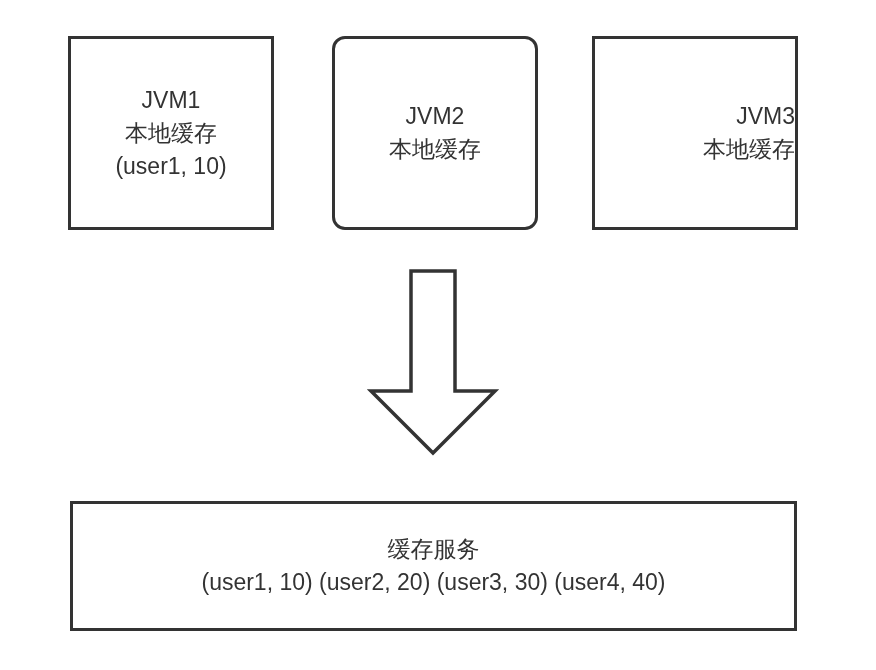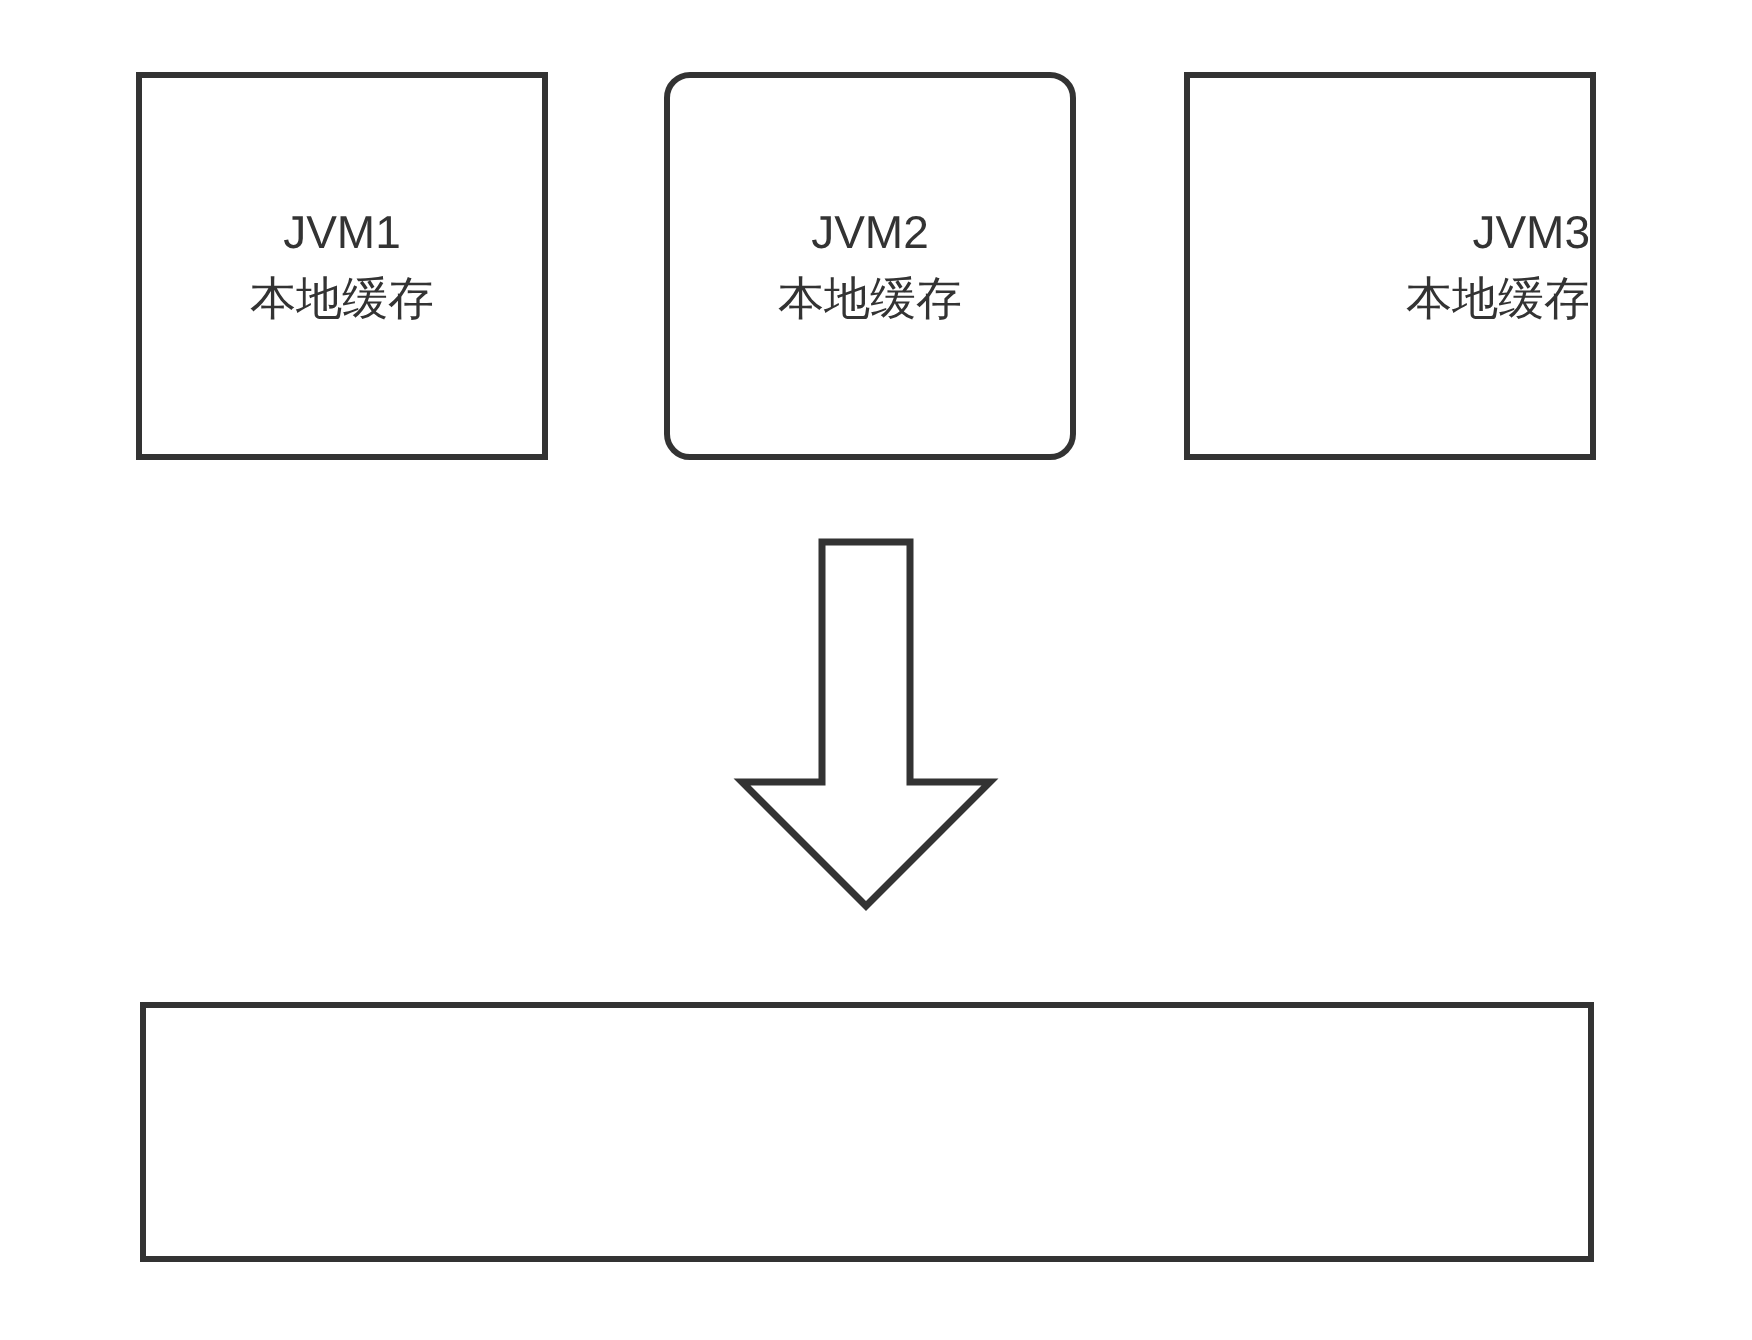--- a/index.html
+++ b/index.html
@@ -50,34 +50,37 @@
   .line { display: block; }
 </style>
 </head>
 <body>
 
 <div class="canvas">
 
   <div class="node-box jvm-box b1">
     <span class="line">JVM1</span>
     <span class="line">本地缓存</span>
+    <span class="line">(user1, 10)</span>
   </div>
 
   <div class="node-box jvm-box b2">
     <span class="line">JVM2</span>
     <span class="line">本地缓存</span>
   </div>
 
   <div class="node-box jvm-box b3">
     <span class="line">JVM3</span>
     <span class="line">本地缓存</span>
   </div>
 
   <div class="arrow-wrap">
     <svg width="136" height="195" viewBox="0 0 136 195" xmlns="http://www.w3.org/2000/svg">
       <polygon points="46,6 90,6 90,126 130,126 68,188 6,126 46,126" fill="#ffffff" stroke="#333333" stroke-width="3.5" stroke-linejoin="miter"></polygon>
     </svg>
   </div>
 
   <div class="node-box service-box">
+    <span class="line">缓存服务</span>
+    <span class="line">(user1, 10) (user2, 20) (user3, 30) (user4, 40)</span>
   </div>
 
 </div>
 
 </body></html>

